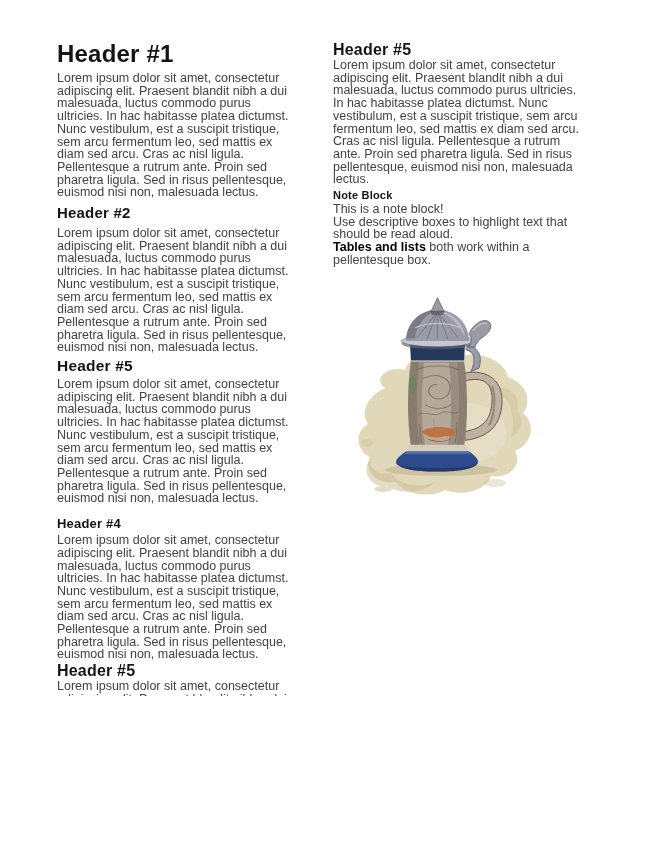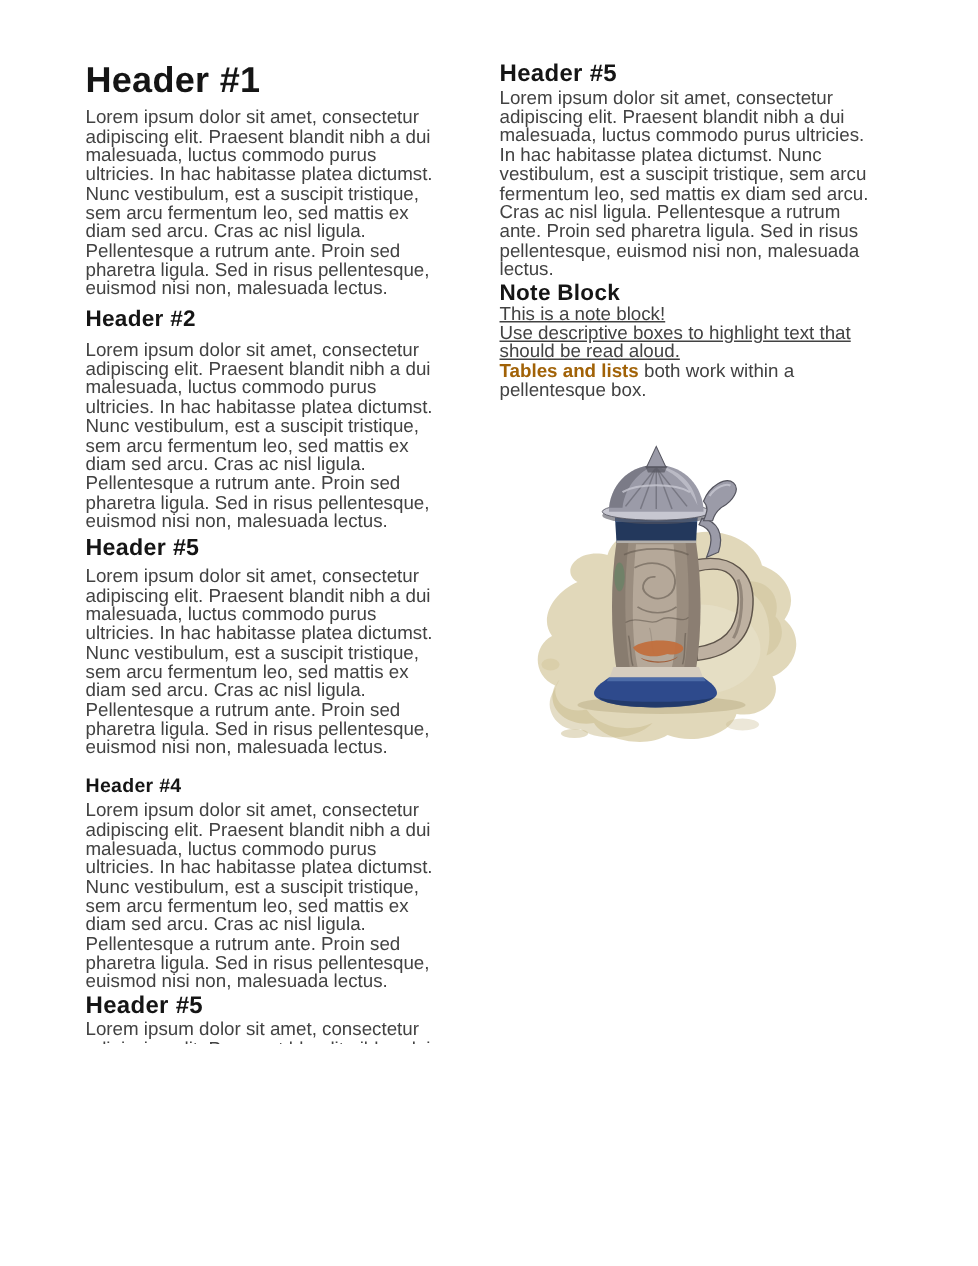--- a/index.html
+++ b/index.html
@@ -9,26 +9,26 @@
   }
   .col{position:absolute;top:40px;}
   .col-left{left:57px;width:240px;}
   .col-right{left:333px;width:250px;}
   h1,h2,h3,h4,h5,h6{color:#151515;font-weight:700;margin:0;letter-spacing:.2px;}
   h1{font-size:24px;line-height:28px;margin-bottom:4px;}
   h2{font-size:15px;line-height:23px;margin-top:2px;margin-bottom:3px;}
   h3{font-size:15.5px;line-height:19px;margin-top:1px;margin-bottom:3px;}
   h4{font-size:13px;line-height:16px;margin-top:11px;margin-bottom:2px;}
   h5{font-size:16px;line-height:15px;margin-top:2px;margin-bottom:2px;}
-  h6{font-size:15px;line-height:13px;margin-top:3px;margin-bottom:1px;}
+  h6{font-size:11px;line-height:13px;margin-top:3px;margin-bottom:1px;}
   p.body-text{
     font-size:12.5px;line-height:12.7px;color:#424242;margin:0 0 2px 0;
   }
-  p.note-text{margin-bottom:0;text-decoration:underline;}
-  .bold-lead{font-weight:700;color:#a16207;}
+  p.note-text{margin-bottom:0;}
+  .bold-lead{font-weight:700;color:#000000;}
   figure.stein{margin:26px 0 0 12px;padding:0;width:190px;height:205px;}
 </style>
 </head>
 <body>
 
 <div class="page">
 
   <div class="col col-left">
     <h1>Header #1</h1>
     <p class="body-text">Lorem ipsum dolor sit amet, consectetur adipiscing elit. Praesent blandit nibh a dui malesuada, luctus commodo purus ultricies. In hac habitasse platea dictumst. Nunc vestibulum, est a suscipit tristique, sem arcu fermentum leo, sed mattis ex diam sed arcu. Cras ac nisl ligula. Pellentesque a rutrum ante. Proin sed pharetra ligula. Sed in risus pellentesque, euismod nisi non, malesuada lectus.</p>

